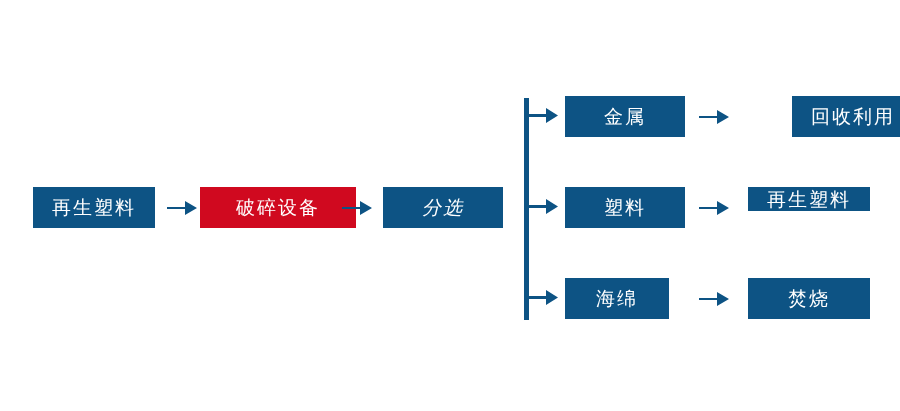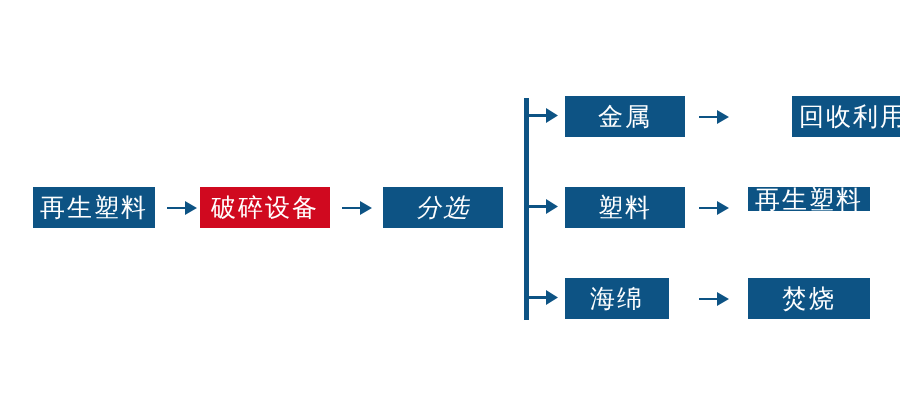--- a/index.html
+++ b/index.html
@@ -21,21 +21,21 @@
   }
 
   
   .node {
     position: absolute;
     box-sizing: border-box;
     display: flex;
     align-items: center;
     justify-content: center;
     color: #ffffff;
-    font-size: 25px;
+    font-size: 19px;
     letter-spacing: 2px;
     line-height: 1;
     white-space: nowrap;
     font-family: "DejaVu Sans", sans-serif;
   }
   .node.blue { background: #0d5384; }
   .node.red  { background: #d0091f; }
 
   
   .arrow {
@@ -65,21 +65,21 @@
   <div class="node blue" style="left:33px; top:187px; width:122px; height:41px;">
     <span>再生塑料</span>
   </div>
 
   <div class="arrow" style="left:165px; top:193px;">
     <svg viewBox="0 0 34 30" xmlns="http://www.w3.org/2000/svg">
       <path d="M2 14 L20 14 L20 8 L32 15 L20 22 L20 16 L2 16 Z" fill="#0d5384"></path>
     </svg>
   </div>
 
-  <div class="node red" style="left:200px; top:187px; width:130px; height:41px;">
+  <div class="node red" style="left:200px; top:187px; width:156px; height:41px;">
     <span>破碎设备</span>
   </div>
 
   <div class="arrow" style="left:340px; top:193px;">
     <svg viewBox="0 0 34 30" xmlns="http://www.w3.org/2000/svg">
       <path d="M2 14 L20 14 L20 8 L32 15 L20 22 L20 16 L2 16 Z" fill="#0d5384"></path>
     </svg>
   </div>
 
   <div class="node blue" style="left:383px; top:187px; width:120px; height:41px;font-style:italic;">

